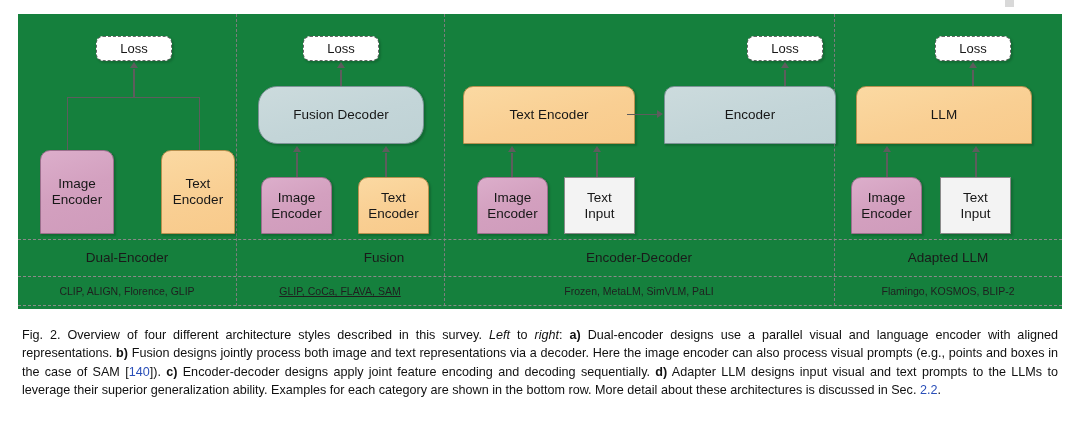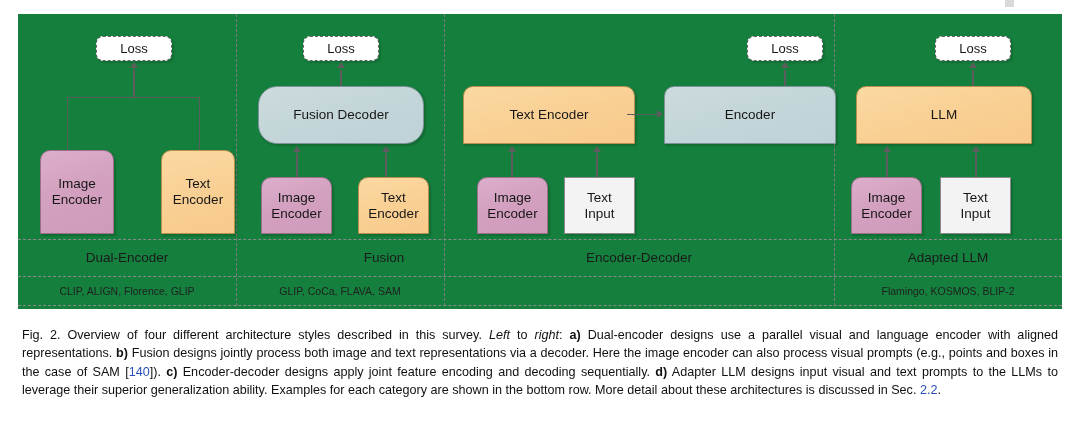--- a/index.html
+++ b/index.html
@@ -194,21 +194,21 @@
   <div class="arrow-up" style="left:274.8px; top:132px;"></div>
   <div class="conn v" style="left:367.4px; top:139px; height:25px;"></div>
   <div class="arrow-up" style="left:363.8px; top:132px;"></div>
 
   <div class="node pink" style="left:243px; top:163px; width:71px; height:57px;">Image
 Encoder</div>
   <div class="node orange" style="left:332px; top:163px; width:71px; height:57px;">Text
 Encoder</div>
 
   <div class="cat-label" style="left:218px; top:236px; width:208px;padding-left:44px;">Fusion</div>
-  <div class="ex-label" style="left:218px; top:271px; width:208px;">GLIP, CoCa, FLAVA, SAM</div>
+  <div class="ex-label" style="left:218px; top:271px; width:208px;text-decoration:underline;">GLIP, CoCa, FLAVA, SAM</div>
 
   <div class="node loss" style="left:729px; top:22px; width:76px; height:25px;">Loss</div>
 
   <div class="conn v" style="left:766.4px; top:56px; height:16px;"></div>
   <div class="arrow-up" style="left:762.8px; top:48px;"></div>
 
   <div class="node orange" style="left:437px; top:72px; width:172px; height:58px;">Text Encoder</div>
   <div class="node blue" style="left:646px; top:72px; width:172px; height:58px;">Encoder</div>
 
   <div class="conn h" style="left:609px; top:100px; width:31px;"></div>
@@ -218,20 +218,21 @@
   <div class="arrow-up" style="left:489.8px; top:132px;"></div>
   <div class="conn v" style="left:578.4px; top:139px; height:25px;"></div>
   <div class="arrow-up" style="left:574.8px; top:132px;"></div>
 
   <div class="node pink" style="left:459px; top:163px; width:71px; height:57px;">Image
 Encoder</div>
   <div class="node plain" style="left:546px; top:163px; width:71px; height:57px;">Text
 Input</div>
 
   <div class="cat-label" style="left:426px; top:236px; width:390px;">Encoder-Decoder</div>
+  <div class="ex-label" style="left:426px; top:271px; width:390px;">Frozen, MetaLM, SimVLM, PaLI</div>
 
   <div class="node loss" style="left:917px; top:22px; width:76px; height:25px;">Loss</div>
 
   <div class="conn v" style="left:954.4px; top:56px; height:16px;"></div>
   <div class="arrow-up" style="left:950.8px; top:48px;"></div>
 
   <div class="node orange" style="left:830px; top:72px; width:176px; height:58px;">LLM</div>
 
   <div class="conn v" style="left:868.4px; top:139px; height:25px;"></div>
   <div class="arrow-up" style="left:864.8px; top:132px;"></div>

